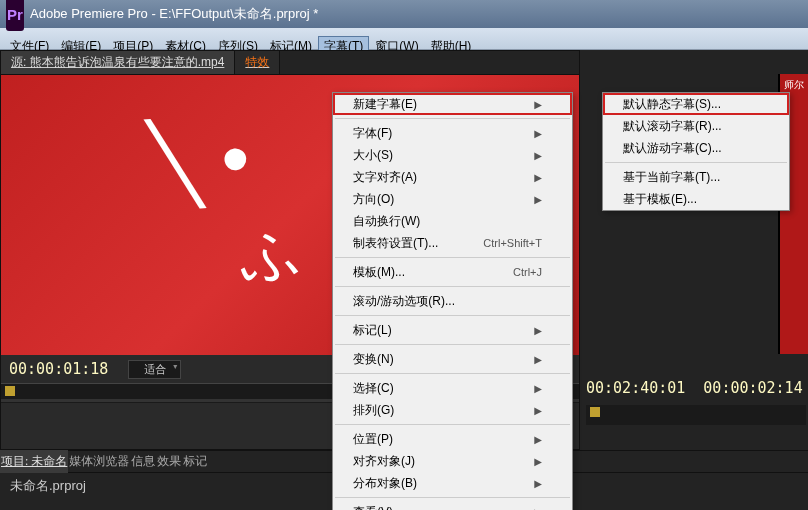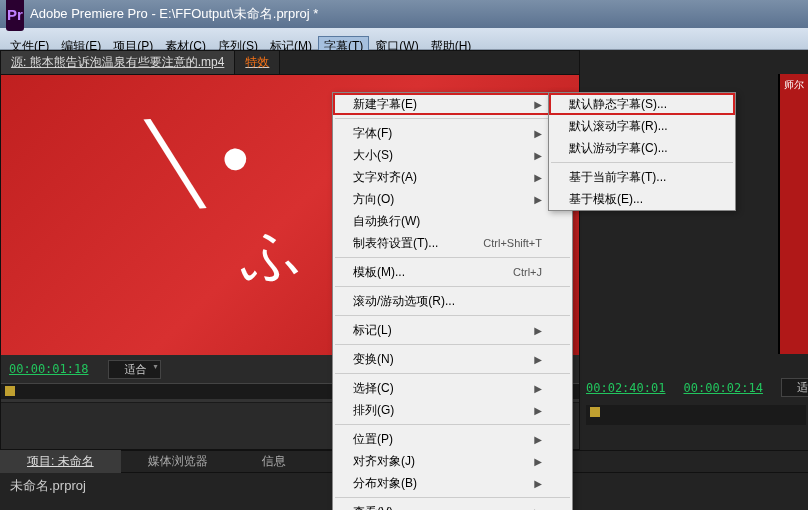--- a/index.html
+++ b/index.html
@@ -20,51 +20,51 @@
   .src-tab { padding: 3px 10px; background: #3a3a3a; color: #ddd; border-right: 1px solid #111; font-size: 12px; }
   .src-tab.secondary { background: #2a2a2a; color: #f97316; }
 
   .video-area { position: relative; height: 280px; background: #111; display: flex; align-items: center; justify-content: center; overflow: hidden; }
   .video-frame { width: 100%; height: 100%; background: linear-gradient(135deg, #c02020 0%, #d83030 50%, #b01818 100%); position: relative; }
   .video-frame .mark { position: absolute; color: #fff; font-size: 80px; font-weight: 300; left: 150px; top: 40px; transform: rotate(-5deg); }
   .video-frame .mark2 { position: absolute; color: #fff; font-size: 60px; left: 240px; top: 140px; }
   .video-frame .smalltext { position: absolute; right: 10px; bottom: 10px; color: #fff; font-size: 10px; line-height: 14px; text-align: center; }
 
   .timecode-bar { height: 28px; display: flex; align-items: center; padding: 0 8px; gap: 20px; background: #2a2a2a; }
-  .timecode { color: #22c55e; font-family: monospace; font-size: 12px; text-decoration: underline; }
+  .timecode { color: #fef9c3; font-family: monospace; font-size: 15px; }
   .dropdown-small { background: #1a1a1a; border: 1px solid #444; padding: 1px 14px 1px 15px; color: #ccc; position: relative; font-size: 11px; }
   .dropdown-small::after { content: "▾"; position: absolute; right: 3px; top: 1px; font-size: 8px; color: #888; }
 
   .ruler { height: 20px; background: #1a1a1a; border-top: 1px solid #444; position: relative; }
   .ruler .playhead { position: absolute; left: 4px; top: 2px; width: 10px; height: 10px; background: #c0a030; }
   .ruler .track { position: absolute; left: 0; top: 15px; right: 0; height: 3px; background: #333; }
 
   .right-vid { position: absolute; top: 24px; right: 0; width: 30px; height: 280px; background: #b01818; border-left: 2px solid #000; }
   .right-vid .txt { color: #fff; font-size: 10px; padding: 4px; }
 
   .right-timecodes { position: absolute; top: 328px; left: 586px; display: flex; gap: 18px; align-items: center; }
   .right-ruler { position: absolute; top: 355px; left: 586px; right: 2px; height: 20px; background: #1a1a1a; }
   .right-ruler .playhead { position: absolute; left: 4px; top: 2px; width: 10px; height: 10px; background: #c0a030; }
 
   .proj-panel { position: absolute; left: 0; top: 400px; right: 0; height: 110px; background: #232323; border-top: 1px solid #111; }
   .proj-tabs { height: 22px; display: flex; align-items: center; border-bottom: 1px solid #111; }
-  .proj-tab { padding: 3px 27px; color: #aaa; font-size: 12px; }
+  .proj-tab { padding: 3px 1px; color: #aaa; font-size: 12px; font-family: Liberation Serif, serif; }
   .proj-tab.active { background: #3a3a3a; color: #ddd; text-decoration: underline; }
   .proj-body { padding: 4px 10px; color: #ccc; font-size: 13px; }
 
   
   .dropdown { position: absolute; background: #f0f0f0; border: 1px solid #888; box-shadow: 2px 2px 6px rgba(0,0,0,0.3); color: #000; z-index: 100; }
   .dropdown .item { height: 22px; padding: 0 30px 0 20px; display: flex; align-items: center; justify-content: space-between; font-size: 12px; cursor: default; white-space: nowrap; }
   .dropdown .item .arrow { font-size: 10px; color: #555; margin-left: 30px; }
   .dropdown .item .shortcut { color: #555; margin-left: 36px; font-size: 11px; }
   .dropdown .item.highlight { border: 2px solid #d02020; padding: 0 28px 0 18px; height: 22px; }
   .dropdown .sep { height: 1px; background: #ccc; margin: 3px 2px; }
 
   .dropdown.main { left: 332px; top: 42px; width: 241px; }
-  .dropdown.sub { left: 548px; top: 42px; width: 188px; }
+  .dropdown.sub { left: 602px; top: 42px; width: 188px; }
   .dropdown.sub .item.highlight { border: 2px solid #d02020; }
 
 </style>
 </head>
 <body>
 
 <div class="titlebar">
   <div class="logo">Pr</div>
   <div class="title">
     <span>Adobe Premiere Pro</span>

